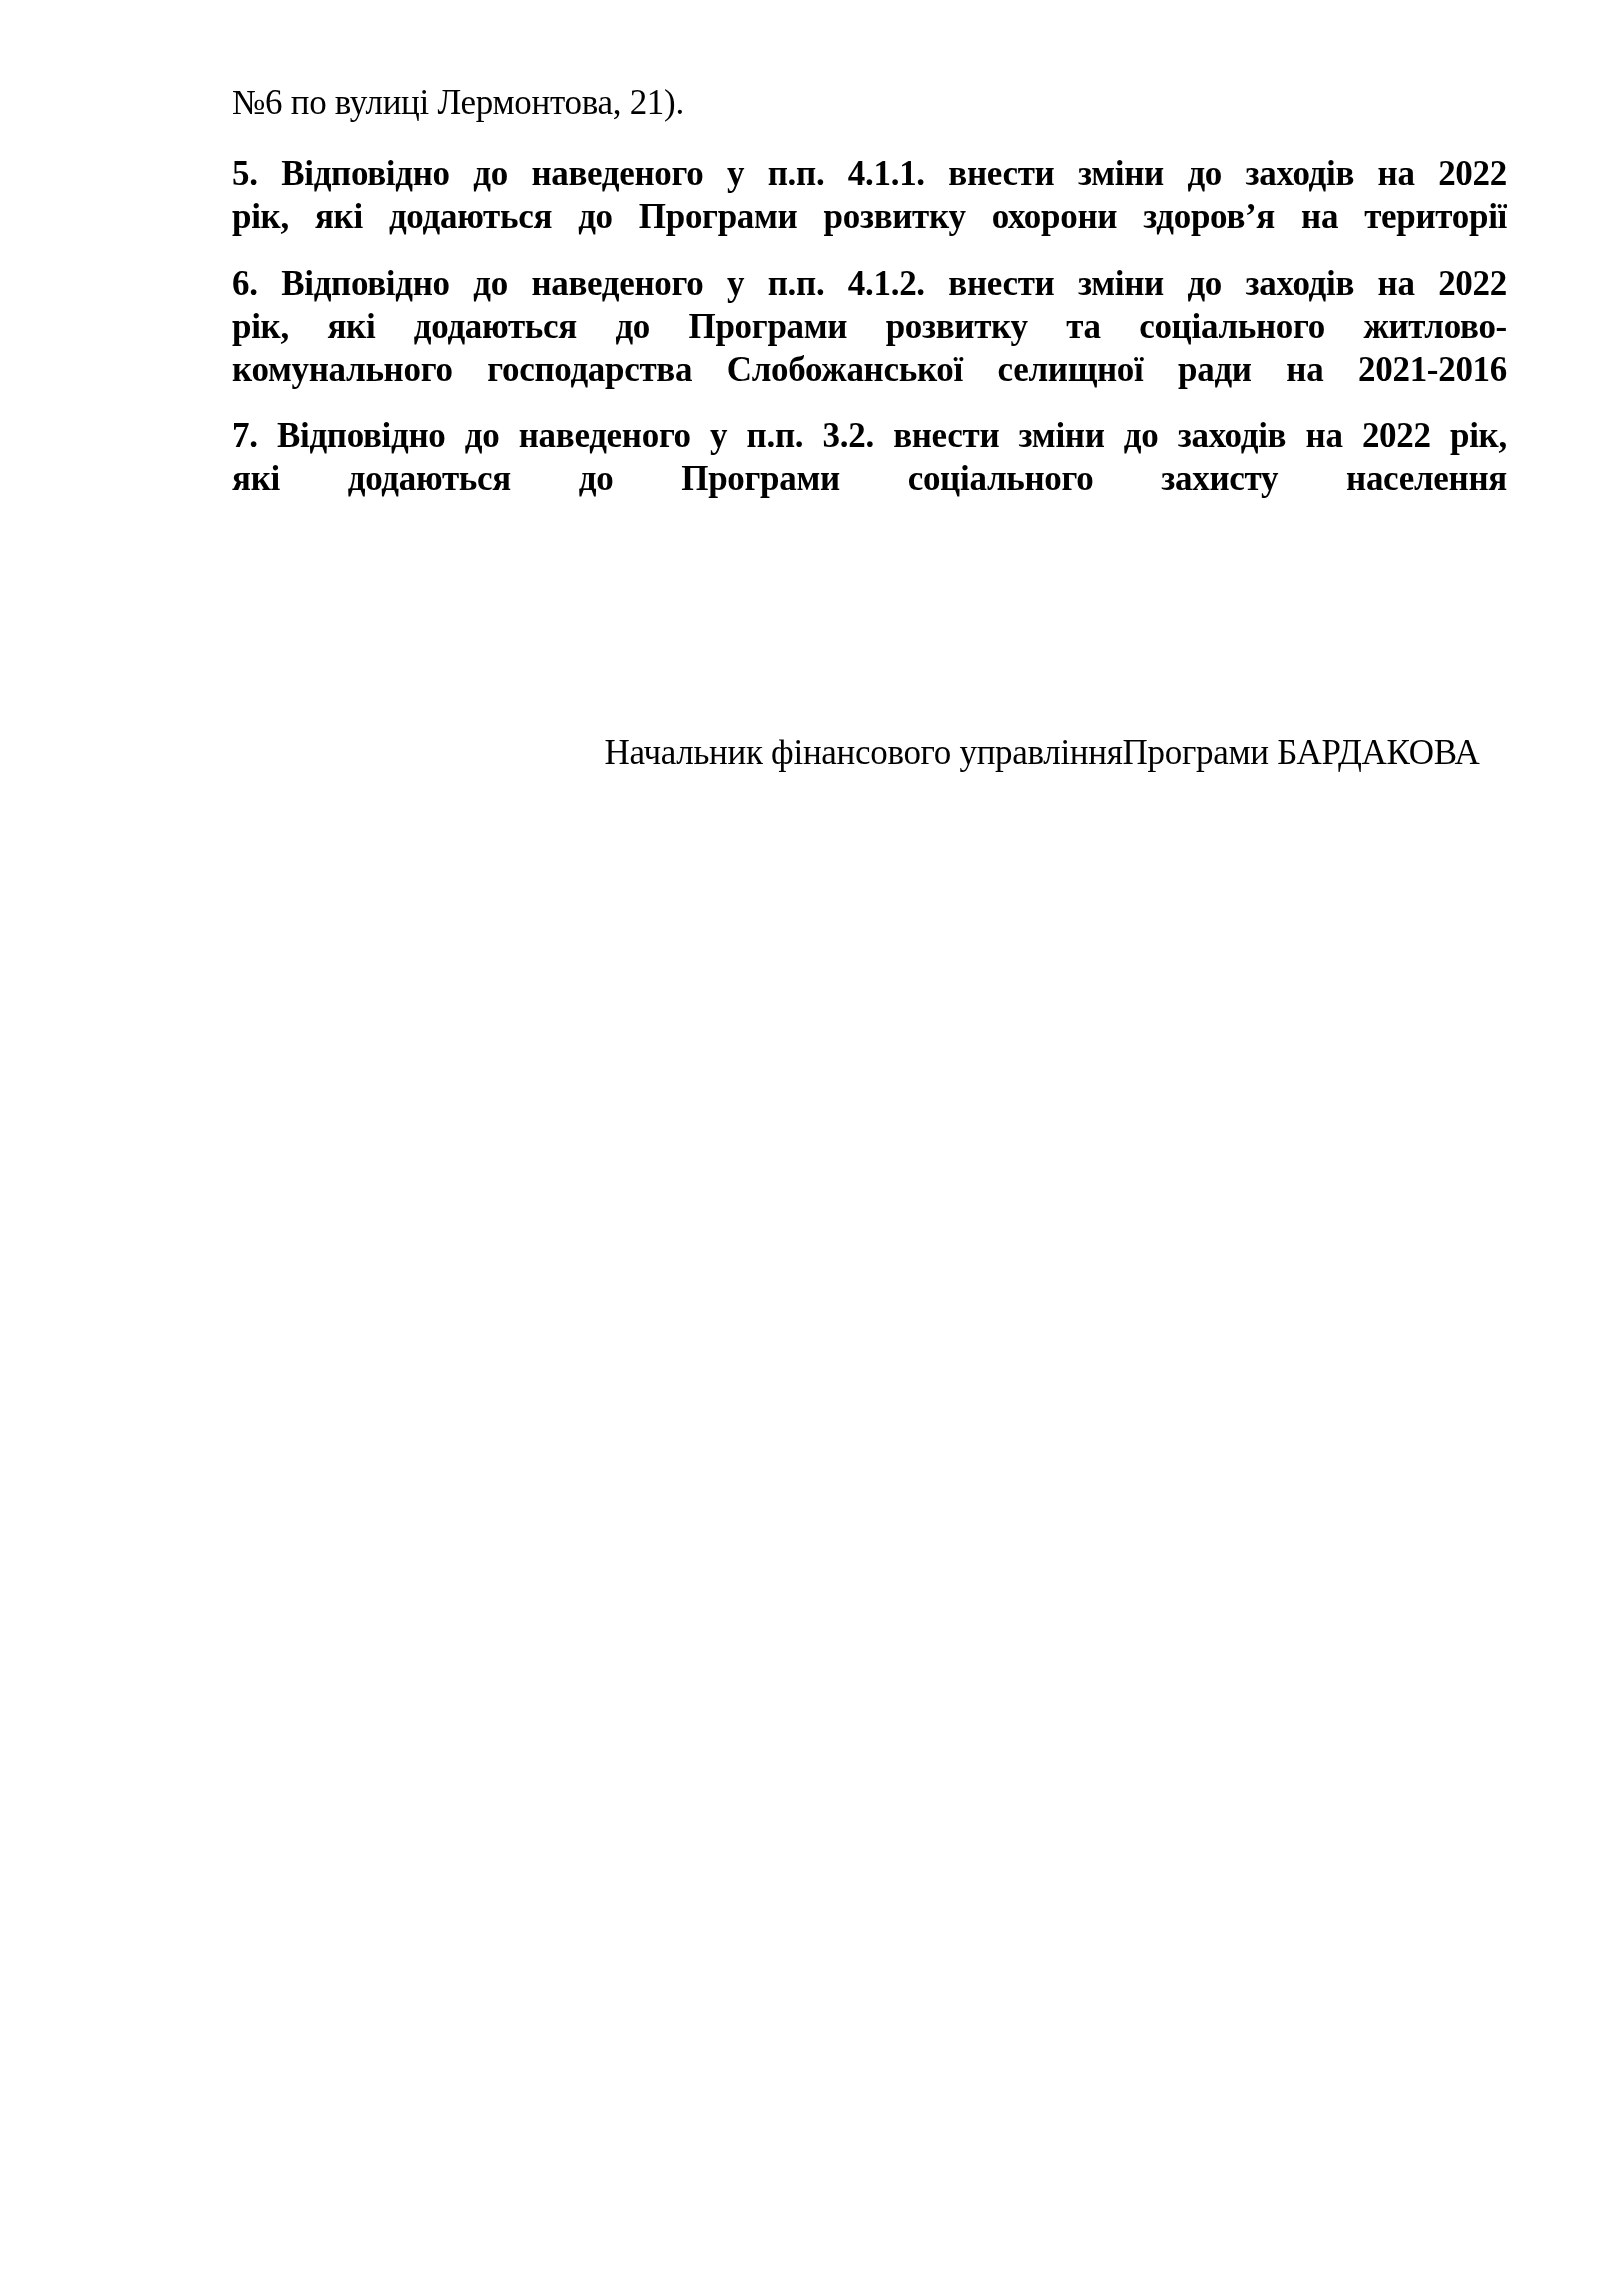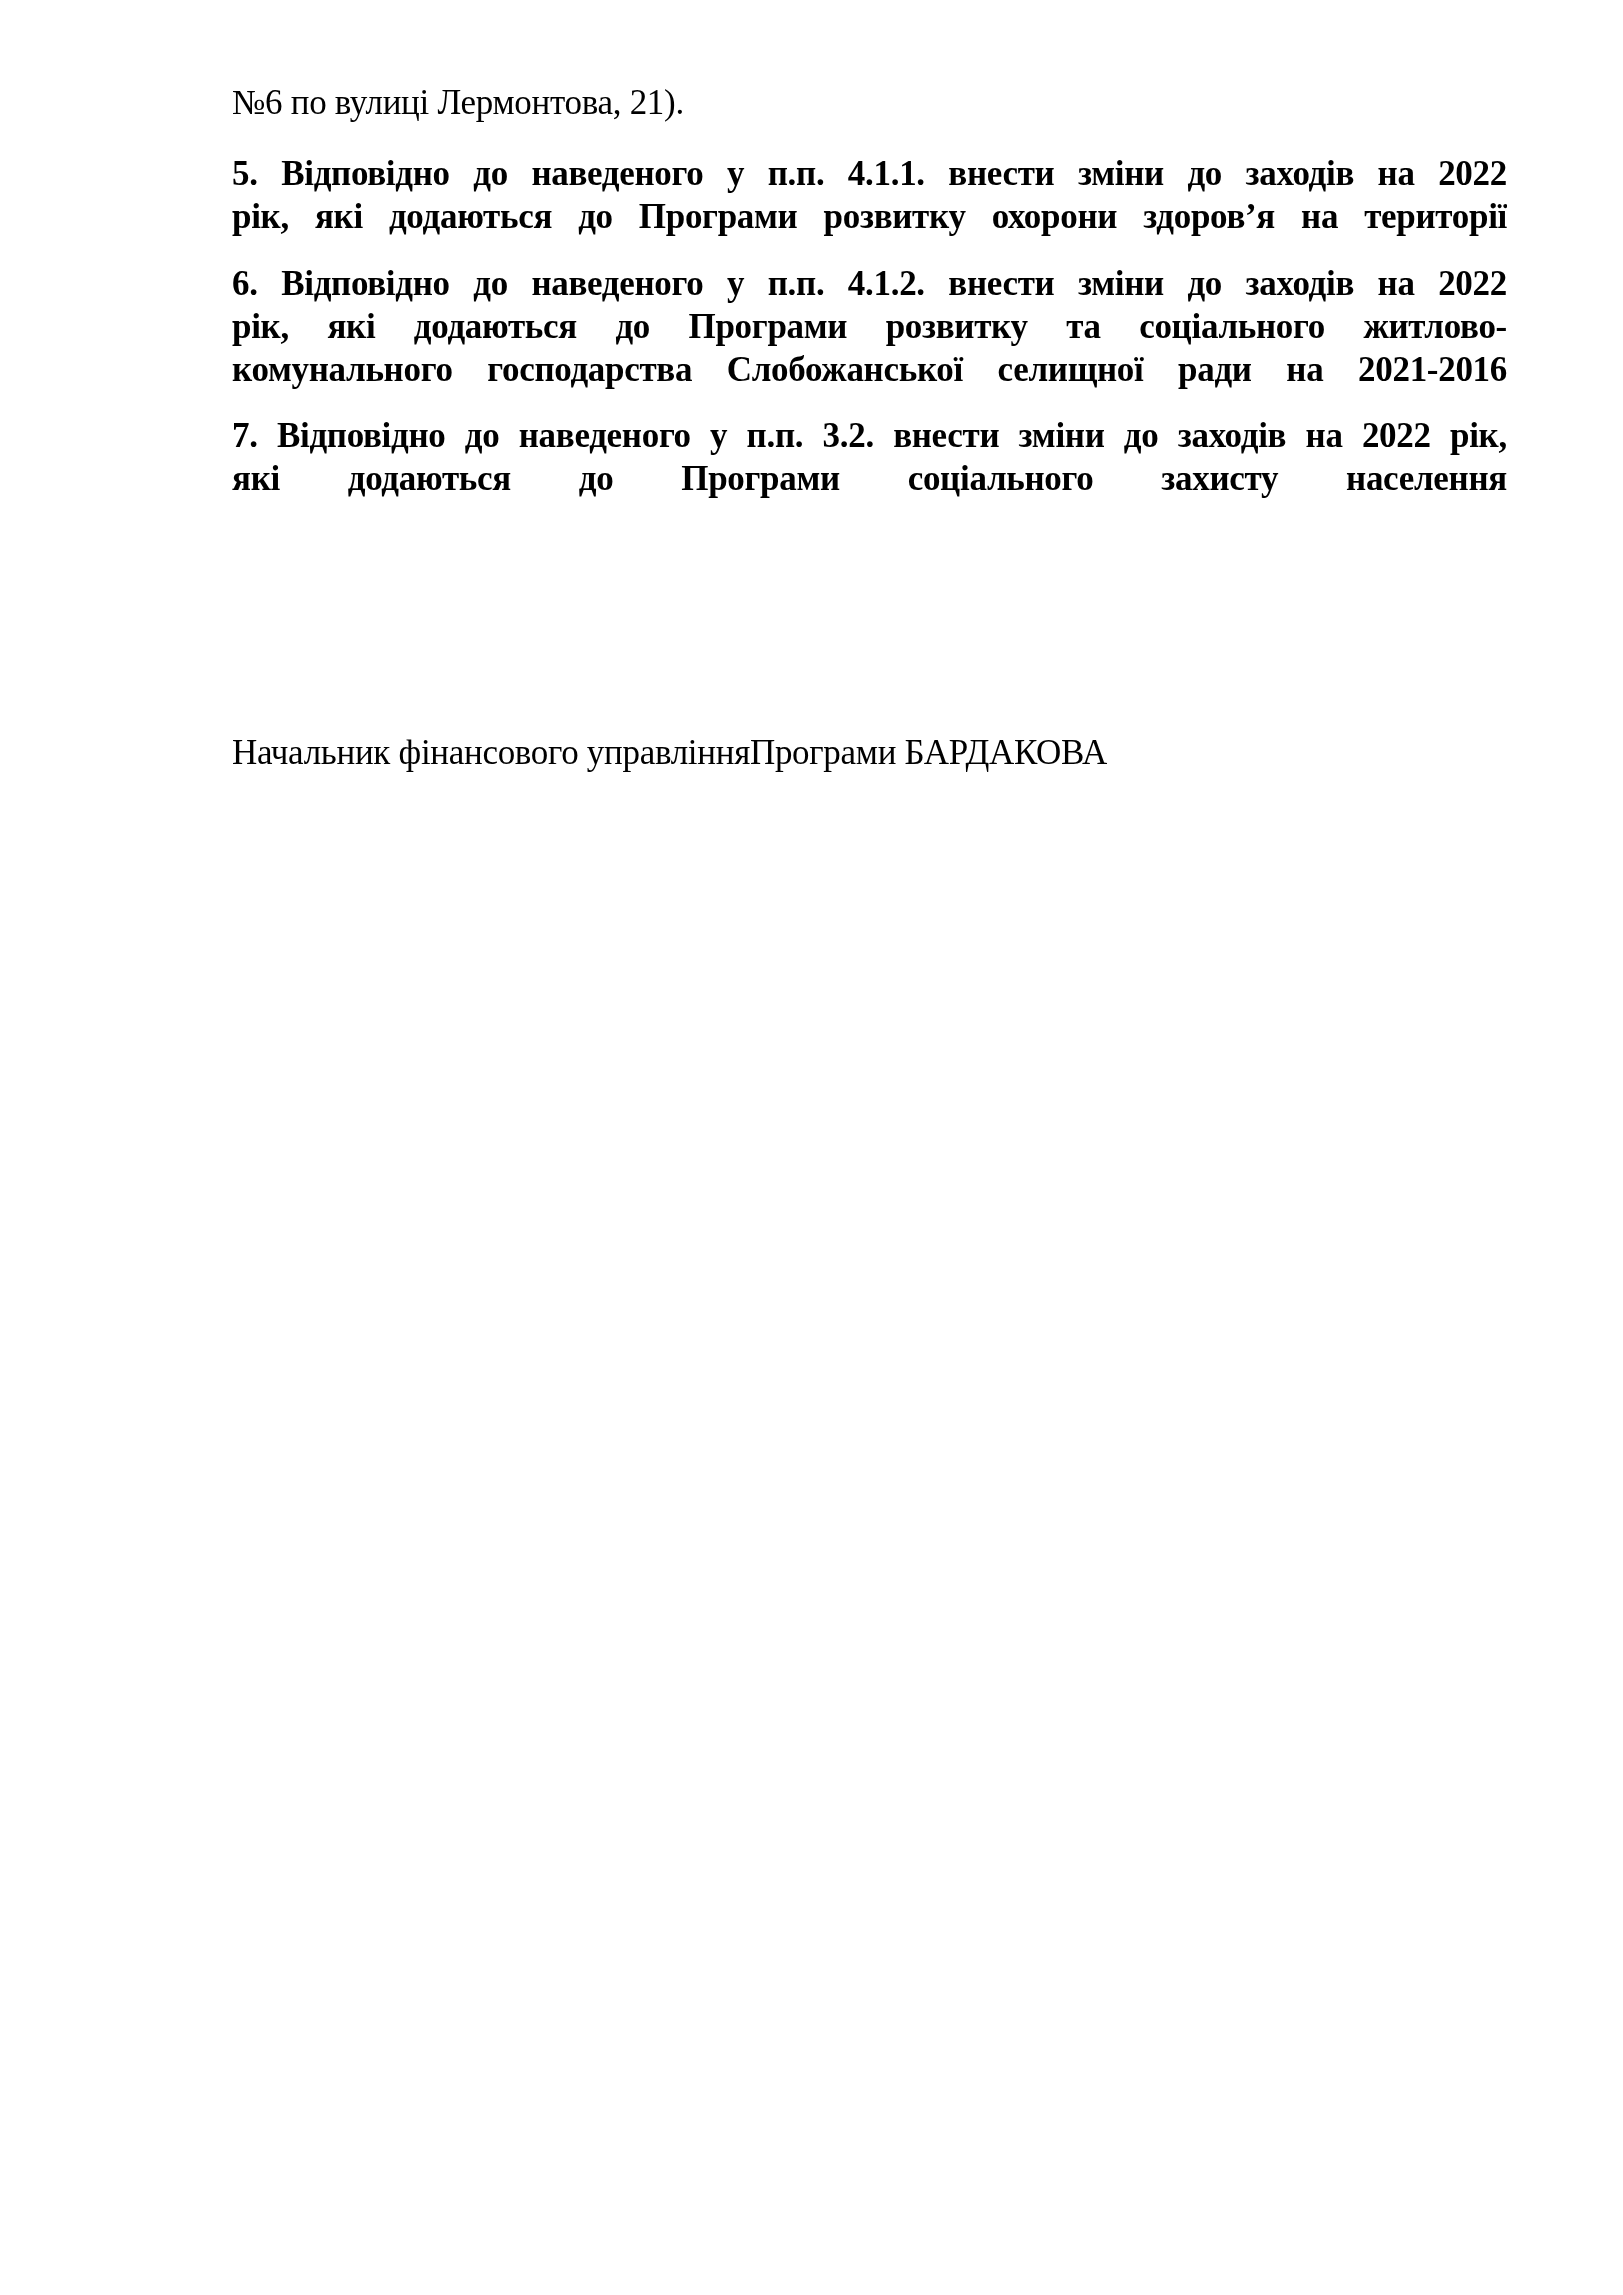--- a/index.html
+++ b/index.html
@@ -42,21 +42,21 @@
   .jline {
     display: flex;
     justify-content: space-between;
     overflow: hidden;
   }
   .jline span { flex: 0 0 auto; }
   
   .lline { text-align: left; }
   .sig-row {
     display: flex;
-    justify-content: flex-start;
+    justify-content: flex-end;
     margin-top: 231px;
     font-weight: normal;
   }
   .sig-name { margin-right: 27.5px; }
 </style>
 </head>
 <body>
 
 <div class="page">
   <div class="content">

